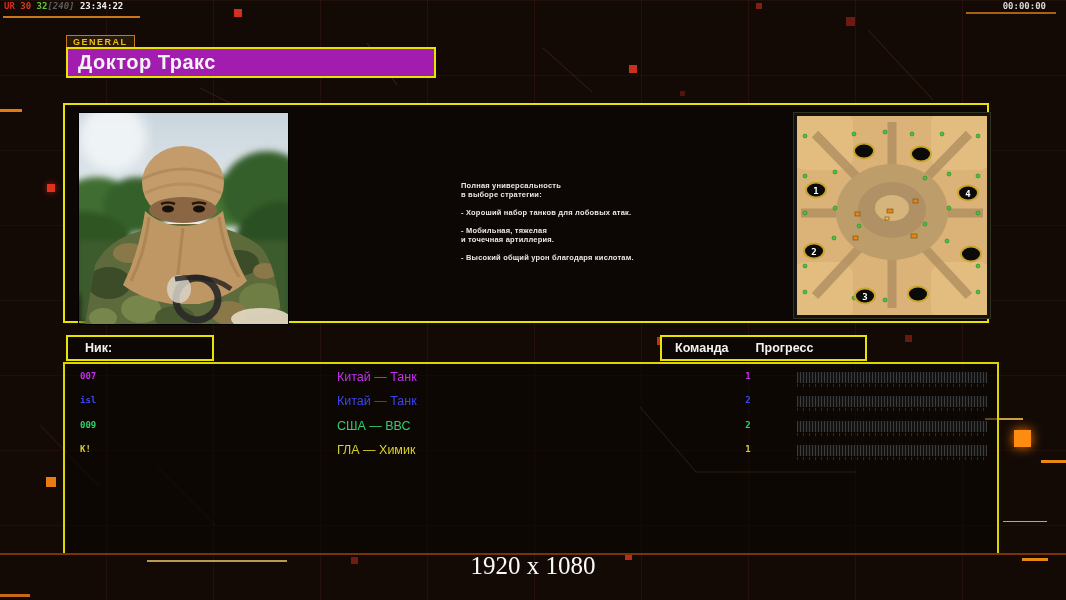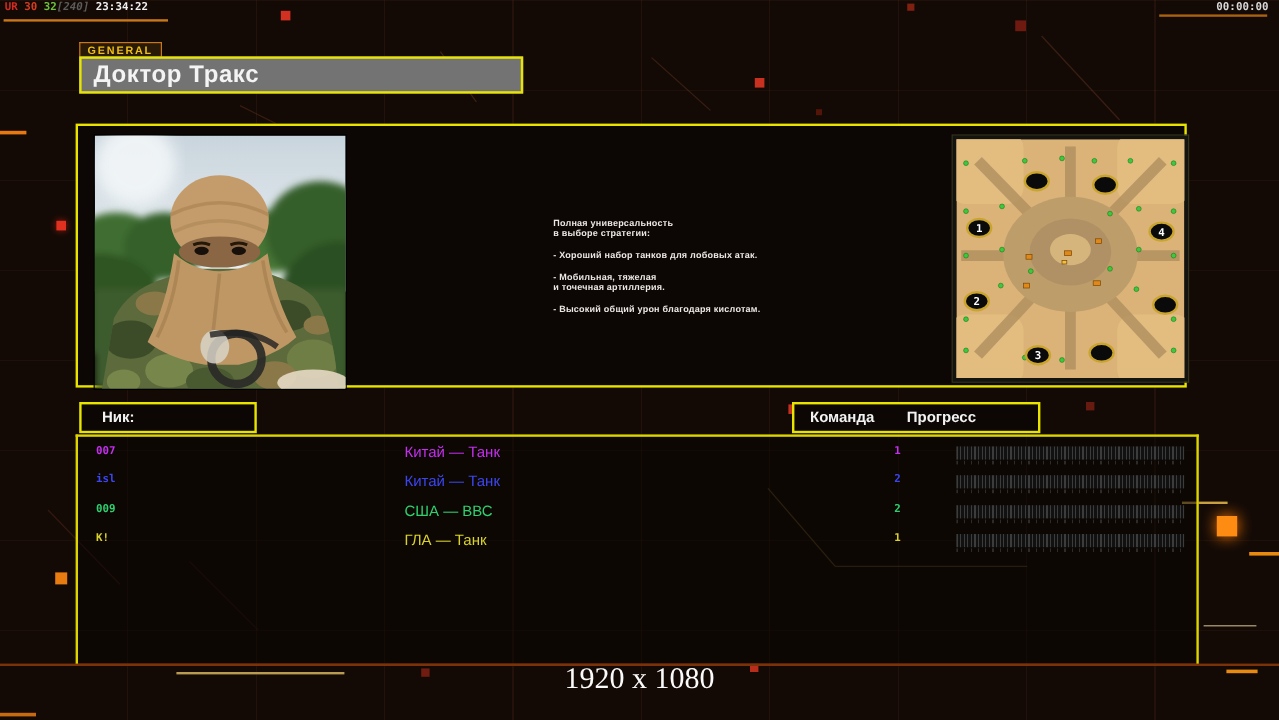--- a/index.html
+++ b/index.html
@@ -9,29 +9,29 @@
   .grid{position:absolute;inset:0;pointer-events:none;
     background:
       repeating-linear-gradient(90deg,transparent 0 106px,rgba(150,70,45,.12) 106px 107px),
       repeating-linear-gradient(0deg,transparent 0 74px,rgba(150,70,45,.09) 74px 75px);}
   svg.decor{position:absolute;inset:0;width:1066px;height:600px;pointer-events:none;}
   .sq{position:absolute;}
   .ln{position:absolute;}
   
   .hud{position:absolute;top:1px;font:bold 9px "DejaVu Sans Mono",monospace;letter-spacing:0;}
   .hud-left{left:4px;}
-  .hud-right{right:9px;color:#d8d8d8;}
+  .hud-right{right:20px;color:#d8d8d8;}
   .hud .c1{color:#d42a20;} .hud .c2{color:#d43c20;} .hud .c3{color:#6cc23c;}
   .hud .c4{color:#5c5c5c;font-style:italic;} .hud .c5{color:#f0f0f0;}
   
   .tab{position:absolute;left:66px;top:35px;padding:1px 6px 11px;background:#281a06;
        border:1px solid #c87818;border-bottom:none;color:#eebf18;
        font:bold 9px "Liberation Sans",sans-serif;letter-spacing:1.5px;}
   .title-box{position:absolute;left:66px;top:47px;width:356px;height:27px;
-       border:2px solid #e8e400;background:#737373;display:flex;align-items:center;padding-left:10px;}
+       border:2px solid #e8e400;background:#a21caf;display:flex;align-items:center;padding-left:10px;}
   .title-box span{font:bold 20px "Liberation Sans",sans-serif;color:#f4f4f4;letter-spacing:.5px;}
   
   .main-panel{position:absolute;left:63px;top:103px;width:922px;height:216px;
        border:2px solid #e8e400;background:#0c0705;}
   .portrait{position:absolute;left:78px;top:112px;width:209px;height:211px;border:1px solid #000;}
   .desc{position:absolute;left:461px;top:181px;width:310px;color:#ece8e4;
        font:bold 7.5px "Liberation Sans",sans-serif;line-height:9px;letter-spacing:.2px;
        white-space:pre-line;}
   .map-frame{position:absolute;left:794px;top:113px;width:190px;height:199px;
        background:#101008;border:3px solid #131310;outline:1px solid #32321e;}
@@ -280,21 +280,21 @@
       <span class="p-bar"></span>
     </div>
     <div class="player-row" style="top: 52px; color: rgb(46, 208, 110);">
       <span class="p-nick">009</span>
       <span class="p-gen">США — ВВС</span>
       <span class="p-team">2</span>
       <span class="p-bar"></span>
     </div>
     <div class="player-row" style="top: 76px; color: rgb(216, 210, 42);">
       <span class="p-nick">K!</span>
-      <span class="p-gen">ГЛА — Танк</span>
+      <span class="p-gen">ГЛА — Химик</span>
       <span class="p-team">1</span>
       <span class="p-bar"></span>
     </div>
   </div>
 
   <div class="bottom-line"></div>
   <div class="tan-line"></div>
   <div class="res-label">1920 x 1080</div>
 </div>
 

